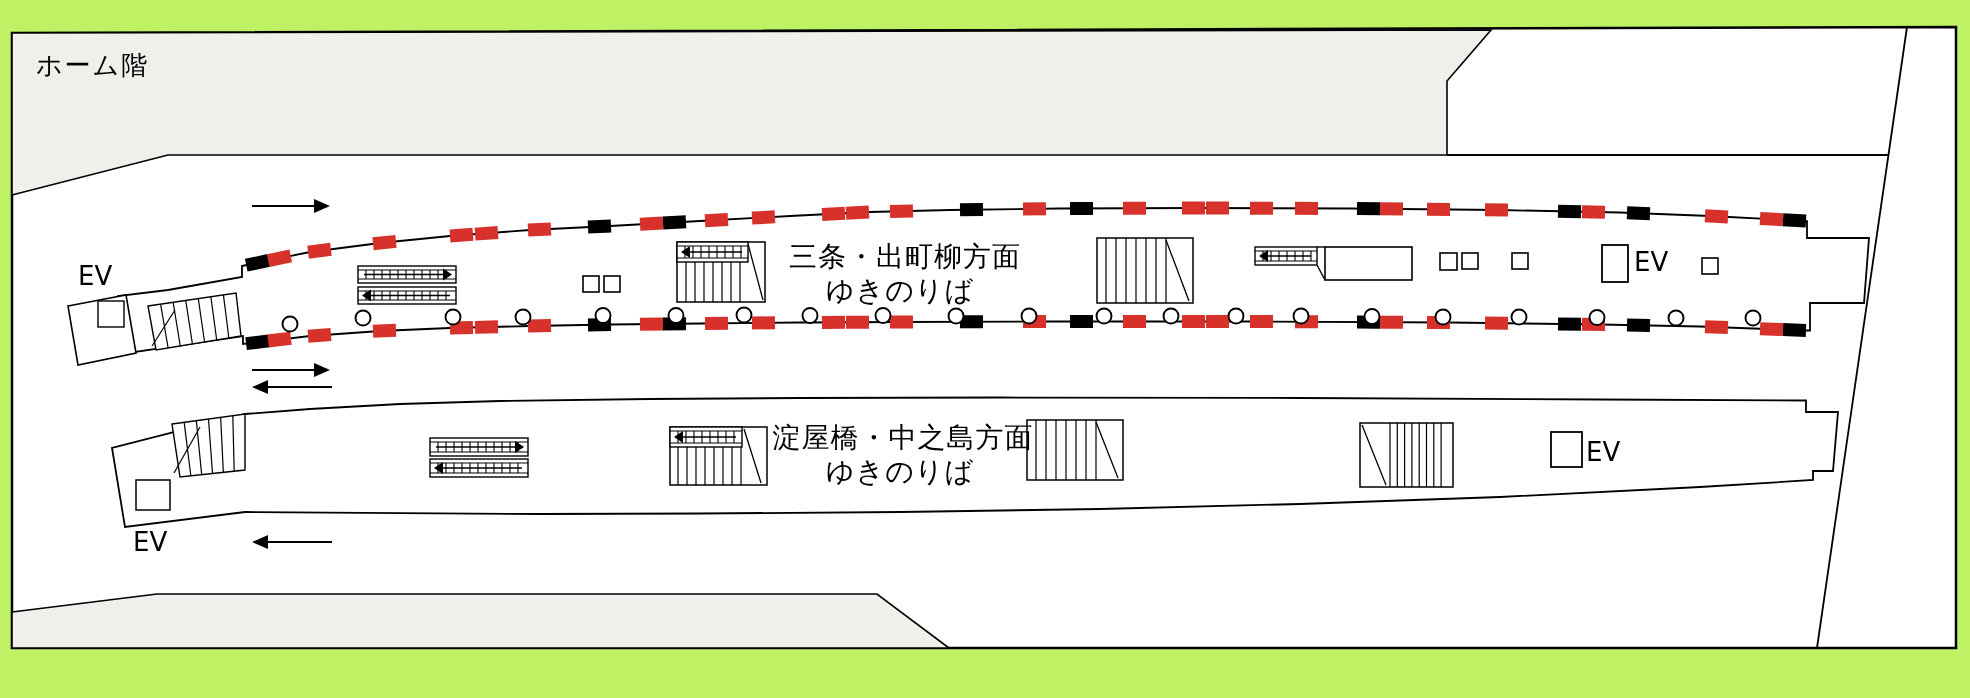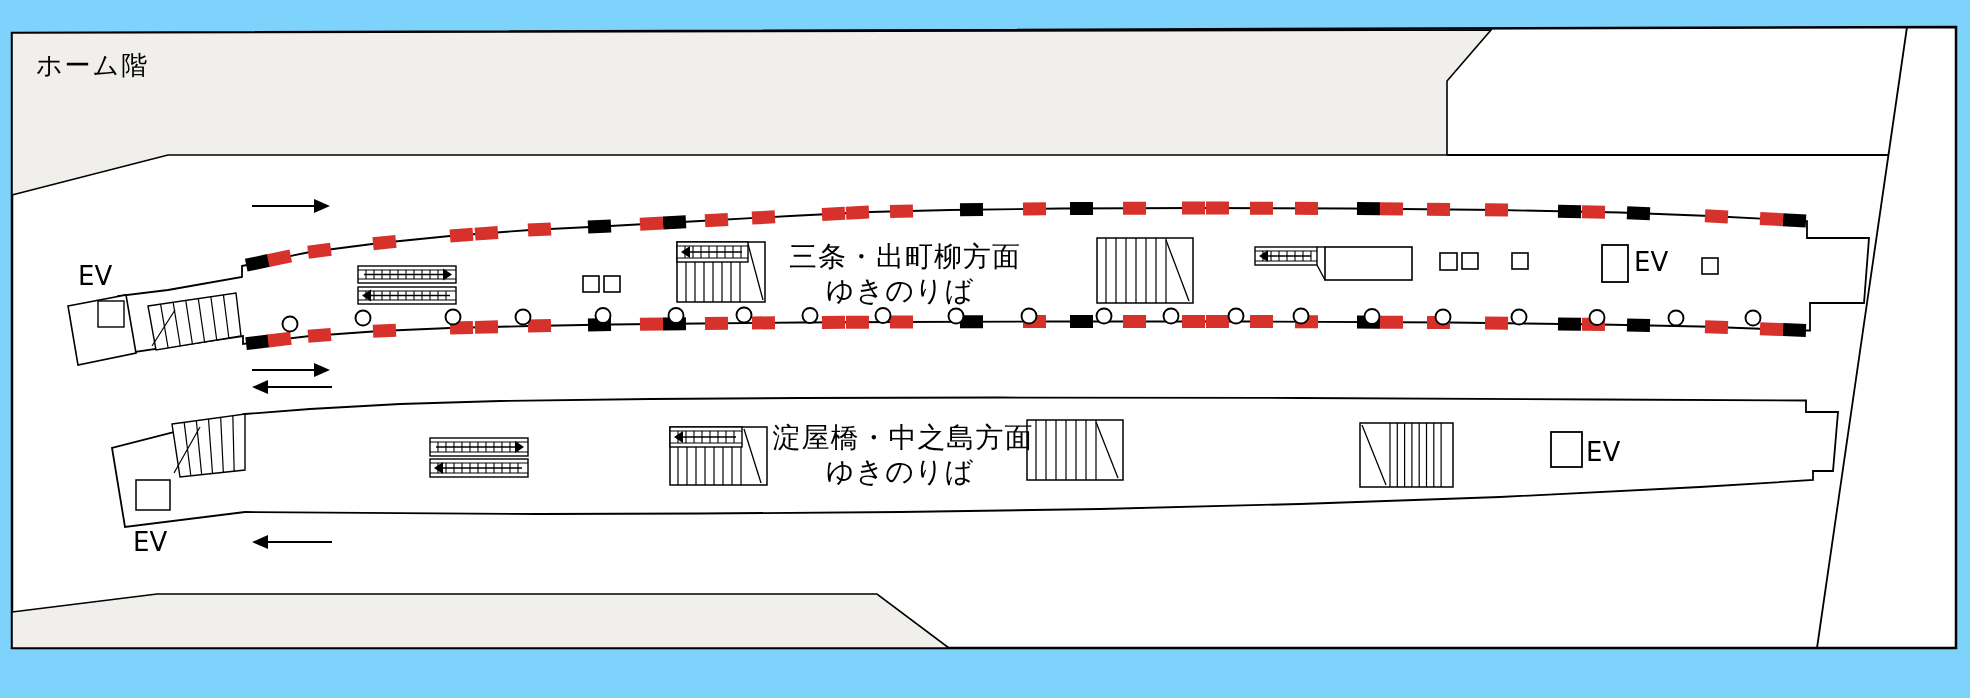--- a/index.html
+++ b/index.html
@@ -1,17 +1,17 @@
 <!DOCTYPE html>
 <html><head>
 <meta charset="utf-8">
 <style>
   html,body { margin:0; padding:0; background:#ffffff; }
   .stage {
-    position:relative; width:1970px; height:698px; background:#7dd3fc;
+    position:relative; width:1970px; height:698px; background:#bef264;
     font-family:"DejaVu Sans","Liberation Sans",sans-serif;
   }
   svg { display:block; }
   text { fill:#000; }
   .floor-label   { font-size:26px; letter-spacing:2px; }
   .dir-label     { font-size:28px; text-anchor:middle; letter-spacing:1px; }
   .ev-label      { font-size:26px; }
 </style>
 </head>
 <body>

